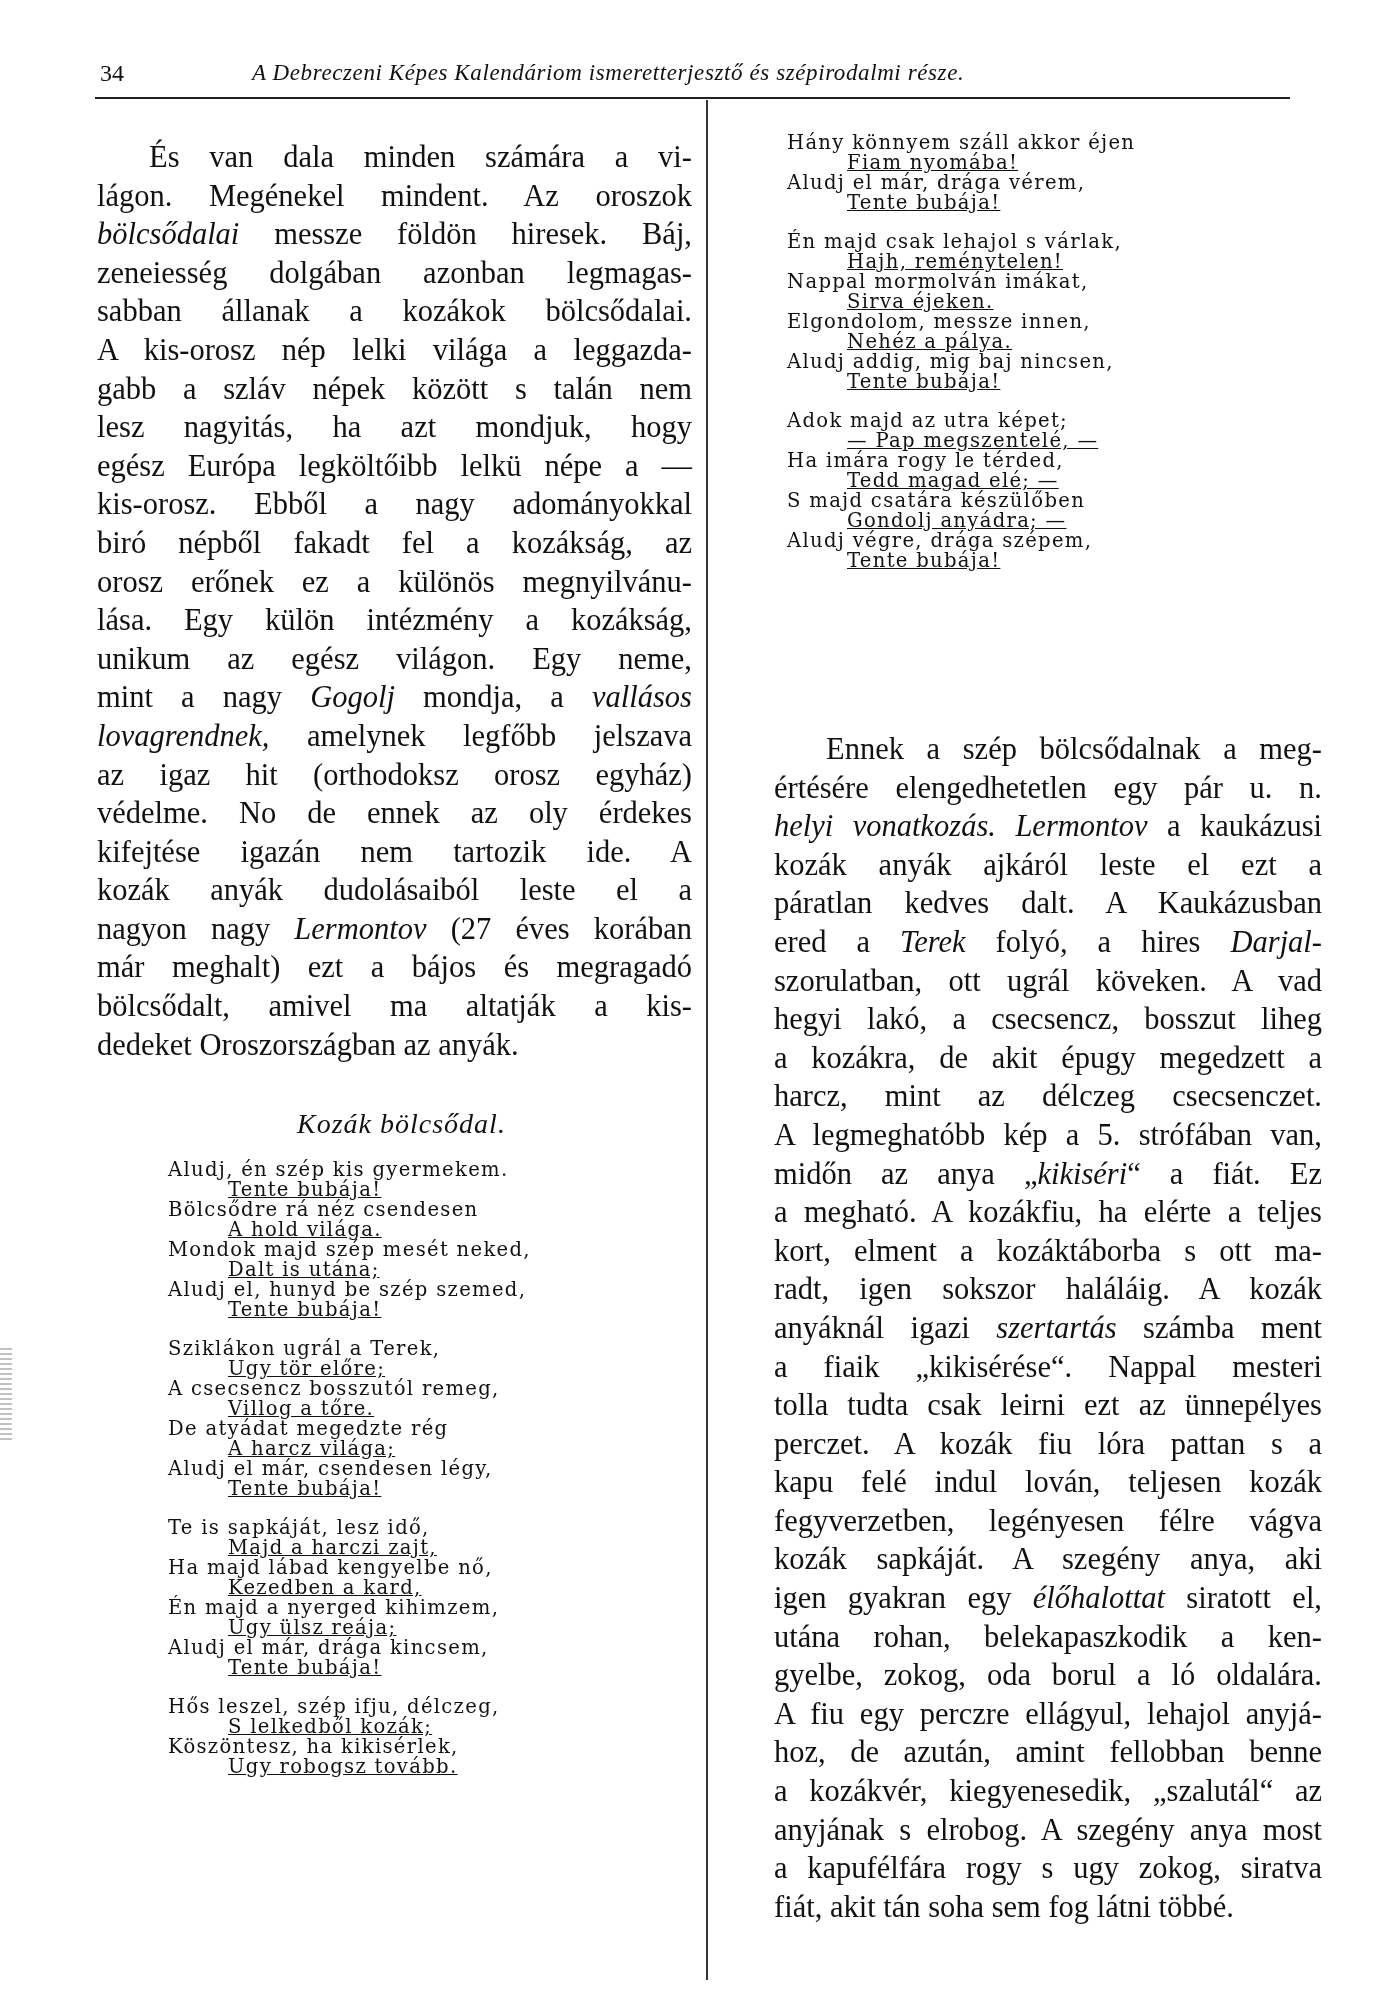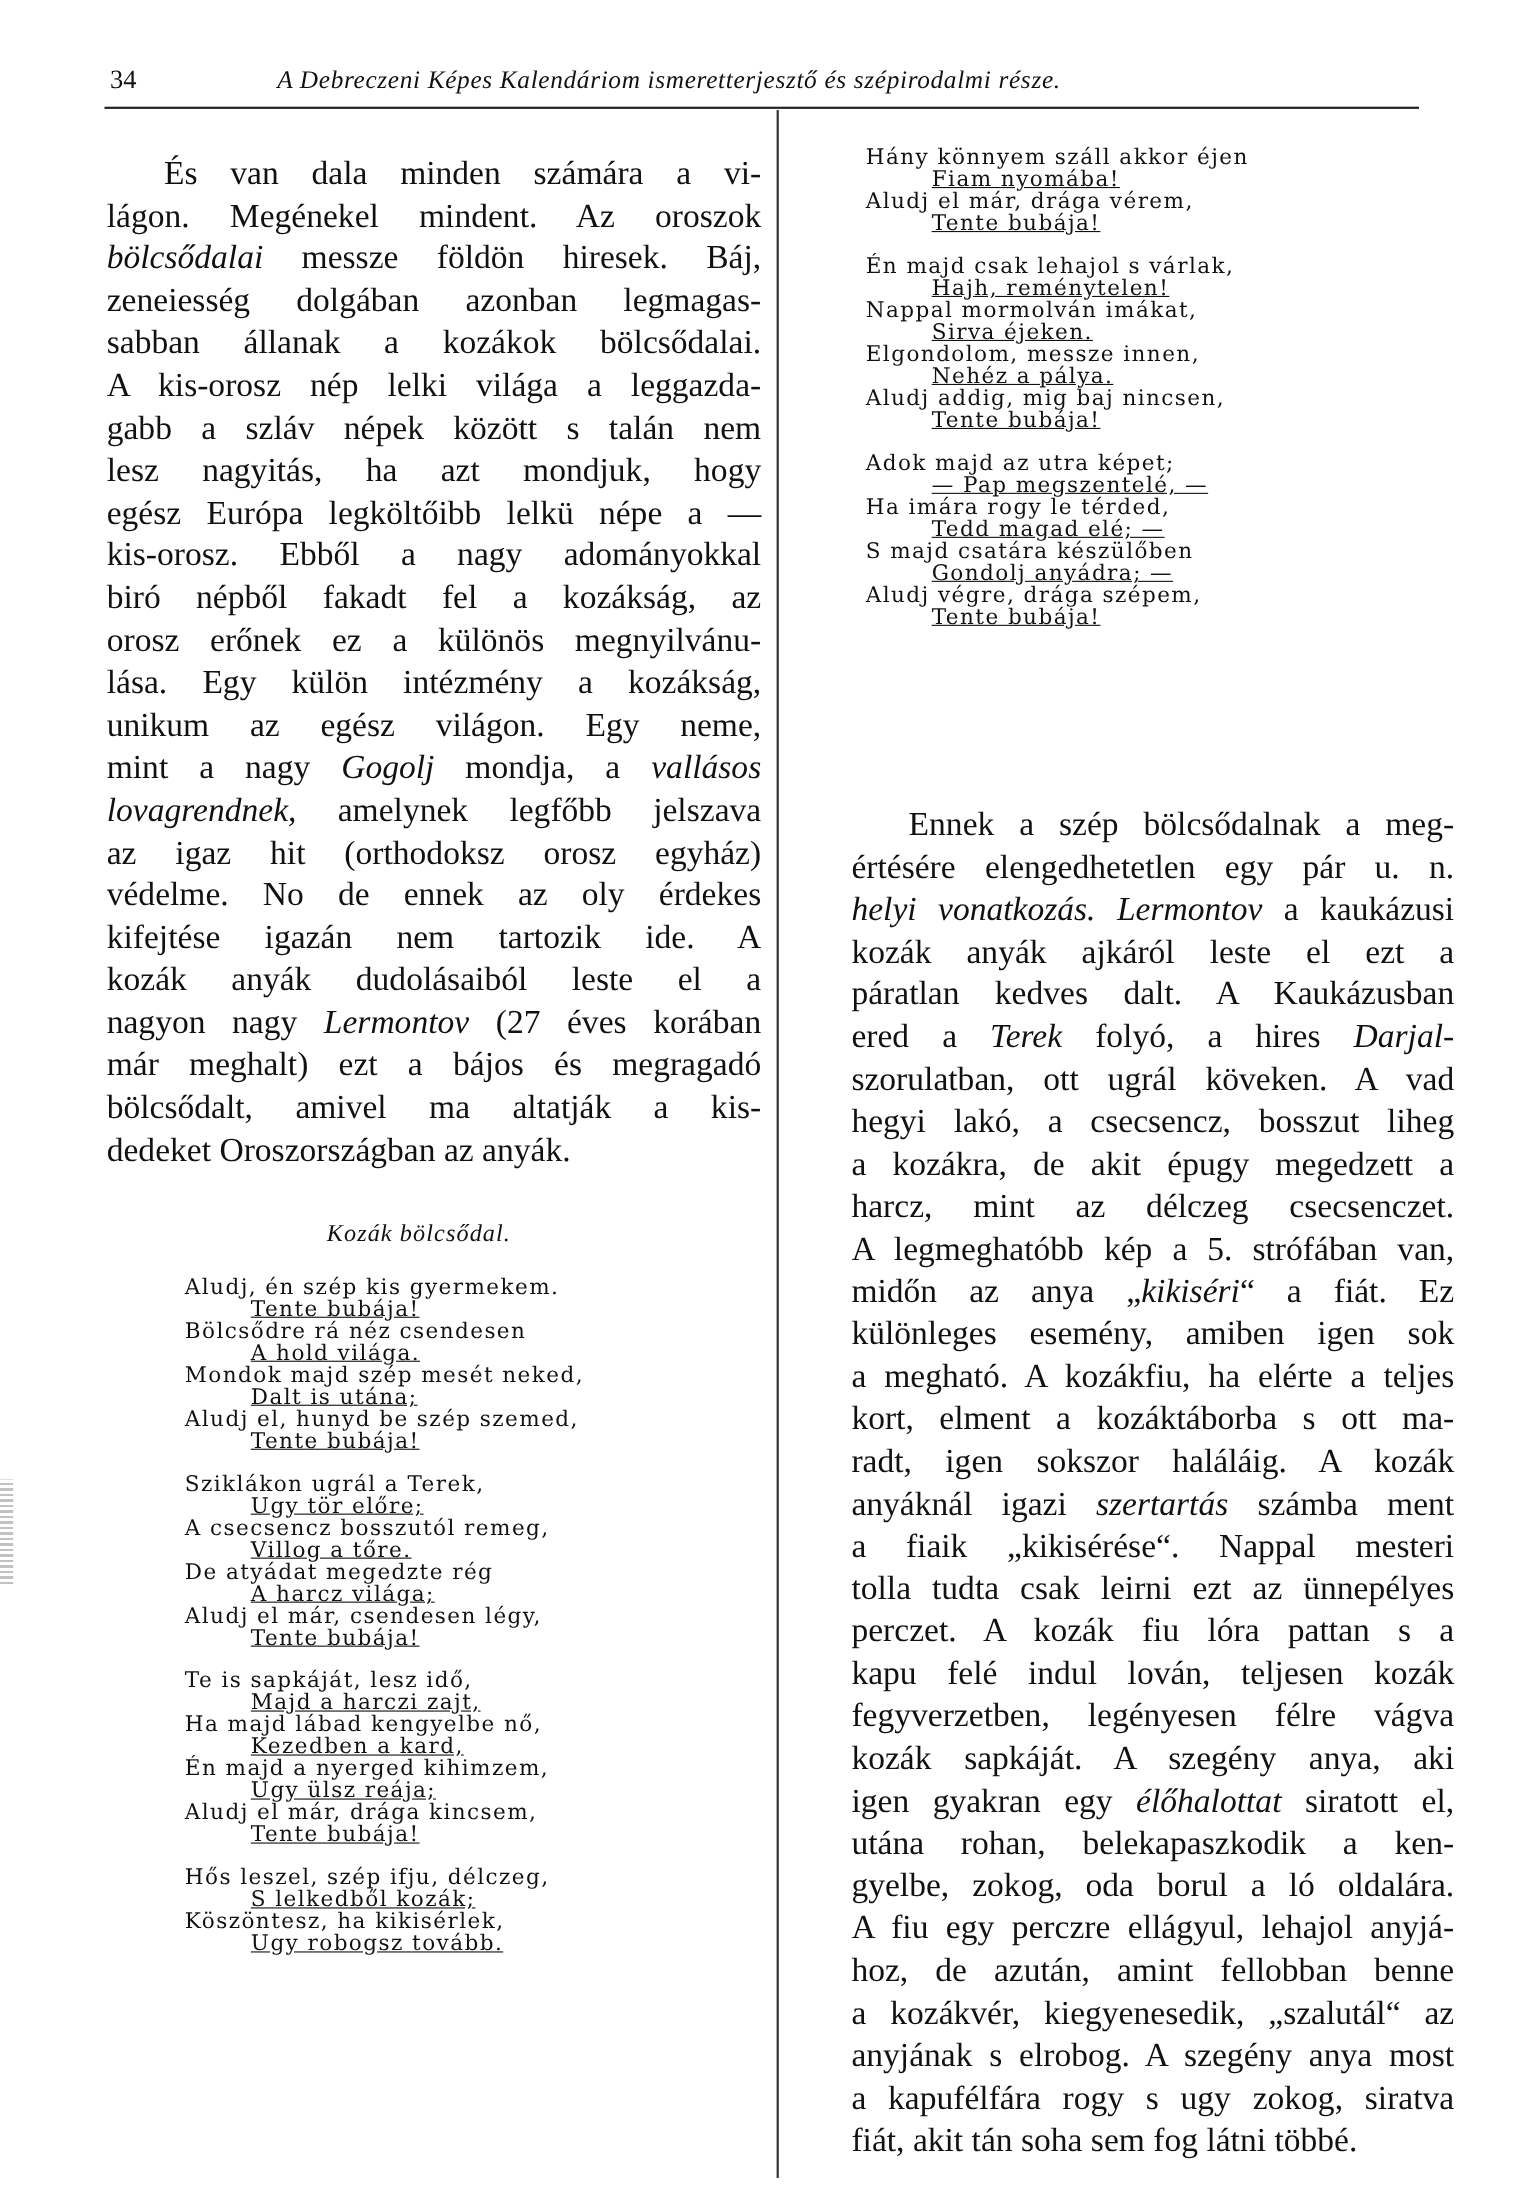--- a/index.html
+++ b/index.html
@@ -16,21 +16,21 @@
 
   .prose { position: absolute; font-family: "Liberation Serif", serif; font-size: 30.5px; line-height: 38.6px; }
   .prose .line { display: block; white-space: nowrap; text-align: justify; text-align-last: justify; height: 38.6px; }
   .prose .line.last { text-align-last: left; }
   .prose .line.indent { padding-left: 52px; }
   .left-prose { left: 97px; top: 138px; width: 595px; }
   .right-prose { left: 774px; top: 730px; width: 548px; }
   i, .it { font-style: italic; }
 
   .poem-title { position: absolute; left: 297px; top: 1108px; font-family: "Liberation Serif", serif;
-                font-style: italic; font-size: 22px; letter-spacing: 1px; }
+                font-style: italic; font-size: 28px; letter-spacing: 1px; }
   .poem { position: absolute; font-family: "DejaVu Serif", serif; font-size: 19.6px; line-height: 20px; letter-spacing: 1.3px; }
   .poem .stanza { margin-bottom: 19px; }
   .poem .pl { display: block; white-space: nowrap; height: 20px; }
   .poem .pl.ind { padding-left: 60px; text-decoration: underline; }
   .poem-left { left: 168px; top: 1160px; }
   .poem-right { left: 787px; top: 133px; }
 </style>
 </head>
 <body>
 
@@ -145,21 +145,20 @@
     <span class="line"><span class="it">helyi vonatkozás. Lermontov</span><span> a kaukázusi</span></span>
     <span class="line"><span>kozák anyák ajkáról leste el ezt a</span></span>
     <span class="line"><span>páratlan kedves dalt. A Kaukázusban</span></span>
     <span class="line"><span>ered a </span><span class="it">Terek</span><span> folyó, a hires </span><span class="it">Darjal-</span></span>
     <span class="line"><span>szorulatban, ott ugrál köveken. A vad</span></span>
     <span class="line"><span>hegyi lakó, a csecsencz, bosszut liheg</span></span>
     <span class="line"><span>a kozákra, de akit épugy megedzett a</span></span>
     <span class="line"><span>harcz, mint az délczeg csecsenczet.</span></span>
     <span class="line"><span>A legmeghatóbb kép a 5. strófában van,</span></span>
     <span class="line"><span>midőn az anya „</span><span class="it">kikiséri</span><span>“ a fiát. Ez</span></span>
-    <span class="line"><span>különleges esemény, amiben igen sok</span></span>
     <span class="line"><span>a megható. A kozákfiu, ha elérte a teljes</span></span>
     <span class="line"><span>kort, elment a kozáktáborba s ott ma-</span></span>
     <span class="line"><span>radt, igen sokszor haláláig. A kozák</span></span>
     <span class="line"><span>anyáknál igazi </span><span class="it">szertartás</span><span> számba ment</span></span>
     <span class="line"><span>a fiaik „kikisérése“. Nappal mesteri</span></span>
     <span class="line"><span>tolla tudta csak leirni ezt az ünnepélyes</span></span>
     <span class="line"><span>perczet. A kozák fiu lóra pattan s a</span></span>
     <span class="line"><span>kapu felé indul lován, teljesen kozák</span></span>
     <span class="line"><span>fegyverzetben, legényesen félre vágva</span></span>
     <span class="line"><span>kozák sapkáját. A szegény anya, aki</span></span>

